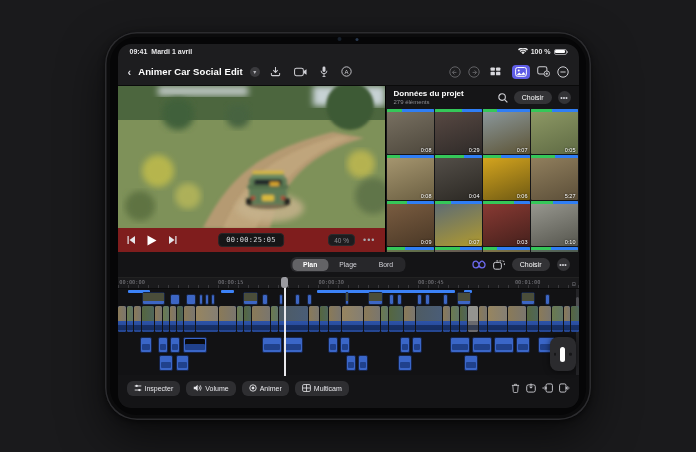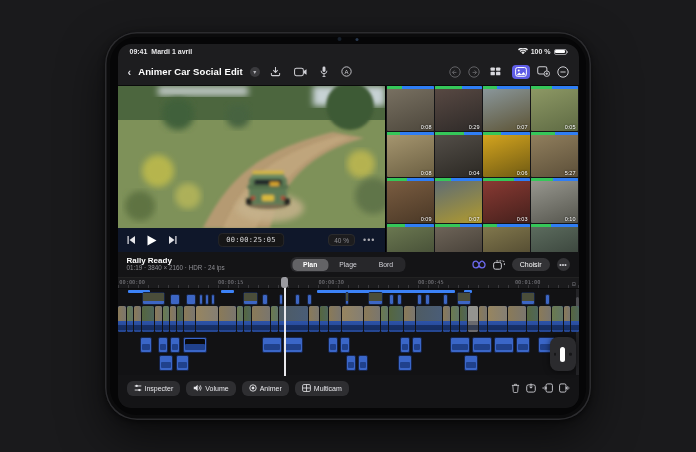--- a/index.html
+++ b/index.html
@@ -28,21 +28,21 @@
   .tb-right{margin-left:auto;display:flex;align-items:center;gap:7px;}
   .ic{display:flex;align-items:center;justify-content:center;color:#cfcfd4;}
   .ic.dim{opacity:.38;}
   .ic-btn{width:18px;height:14px;border-radius:4px;display:flex;align-items:center;justify-content:center;color:#d9d9de;}
   .ic-btn.active{background:#5e5ce6;color:#fff;}
   
   .main{height:166px;display:flex;background:#000;}
   .viewer{width:267px;display:flex;flex-direction:column;background:#050505;}
   .vid{position:relative;height:142px;overflow:hidden;background:#6d7f55;}
   .vid svg{display:block;}
-  .vctrl{height:24px;background:#0f172a;display:flex;align-items:center;padding:0 9px;position:relative;}
+  .vctrl{height:24px;background:#7f1d1d;display:flex;align-items:center;padding:0 9px;position:relative;}
   .vctrl .left{display:flex;align-items:center;gap:11px;color:#e6e6ea;}
   .timecode{position:absolute;left:50%;top:50%;transform:translate(-50%,-50%);background:#161617;border:1px solid #262628;color:#d7d7db;
     font-family:"DejaVu Sans Mono",monospace;font-size:7px;padding:2px 7px;border-radius:4px;letter-spacing:.3px;}
   .vctrl .right{margin-left:auto;display:flex;align-items:center;gap:8px;}
   .zoompct{background:#1c1c1e;border:1px solid #2a2a2c;color:#8f8f95;font-size:6.5px;padding:1.5px 5px;border-radius:4px;}
   .dots{color:#a9a9af;font-size:9px;letter-spacing:1px;line-height:4px;}
   
   .browser{flex:1;background:#151517;border-left:1px solid #000;display:flex;flex-direction:column;}
   .br-head{height:23px;display:flex;align-items:center;padding:0 8px;gap:6px;}
   .br-titles{display:flex;flex-direction:column;line-height:1.05;}
@@ -264,20 +264,35 @@
             </div>
             <span class="timecode">00:00:25:05</span>
             <div class="right">
               <span class="zoompct">40 %</span>
               <span class="dots">•••</span>
             </div>
           </div>
         </div>
 
         <div class="browser">
+          <div class="br-head">
+            <div class="br-titles">
+              <span class="br-title">Données du projet</span>
+              <span class="br-count">279 éléments</span>
+            </div>
+            <div class="sp"></div>
+            <span class="ic">
+              <svg width="10" height="10" viewBox="0 0 11 11">
+                  <circle cx="4.5" cy="4.5" r="3.6" stroke="#cfcfd4" fill="none" stroke-width="1.2"></circle>
+                  <path d="M7.3 7.3l3 3" stroke="#cfcfd4" stroke-width="1.3"></path>
+                </svg>
+            </span>
+            <span class="pill">Choisir</span>
+            <span class="circ">•••</span>
+          </div>
           <div class="grid" id="browser-grid">
               <div class="thumb" style="background: linear-gradient(160deg, rgb(122, 114, 99), rgb(77, 71, 60));">
                 <span class="bar"></span>
                 <span class="fav" style="width:34%"></span>
                 <span class="dur">0:08</span>
               </div>
               <div class="thumb" style="background: linear-gradient(160deg, rgb(90, 74, 68), rgb(46, 42, 40));">
                 <span class="bar"></span>
                 <span class="fav" style="width:58%"></span>
                 <span class="dur">0:29</span>
@@ -347,24 +362,20 @@
               <div class="thumb" style="background: linear-gradient(160deg, rgb(94, 110, 96), rgb(49, 58, 51));">
                 <span class="bar"></span>
                 <span class="fav" style="width:44%"></span>
               </div>
             </div>
         </div>
       </div>
 
       <div class="timeline">
         <div class="tl-head">
-          <div class="tl-names">
-            <span class="tl-proj">Rally Ready</span>
-            <span class="tl-info">01:19 · 3840 × 2160 · HDR · 24 ips</span>
-          </div>
           <div class="seg" id="tl-tabs">
               <span class="s on">Plan</span>
               <span class="s">Plage</span>
               <span class="s">Bord</span>
             </div>
           <div class="tl-right">
             <span class="ic">
               <svg width="14" height="9" viewBox="0 0 14 9">
                   <path d="M4 1.2C1.8 1.2 1 2.8 1 4.5S1.8 7.8 4 7.8 7 6 7 4.5 9.2 1.2 10 1.2s3 1.6 3 3.3-0.8 3.3-3 3.3S7 6 7 4.5 4.8 1.2 4 1.2z" stroke="#6d6af0" fill="none" stroke-width="1.3"></path>
                 </svg>

